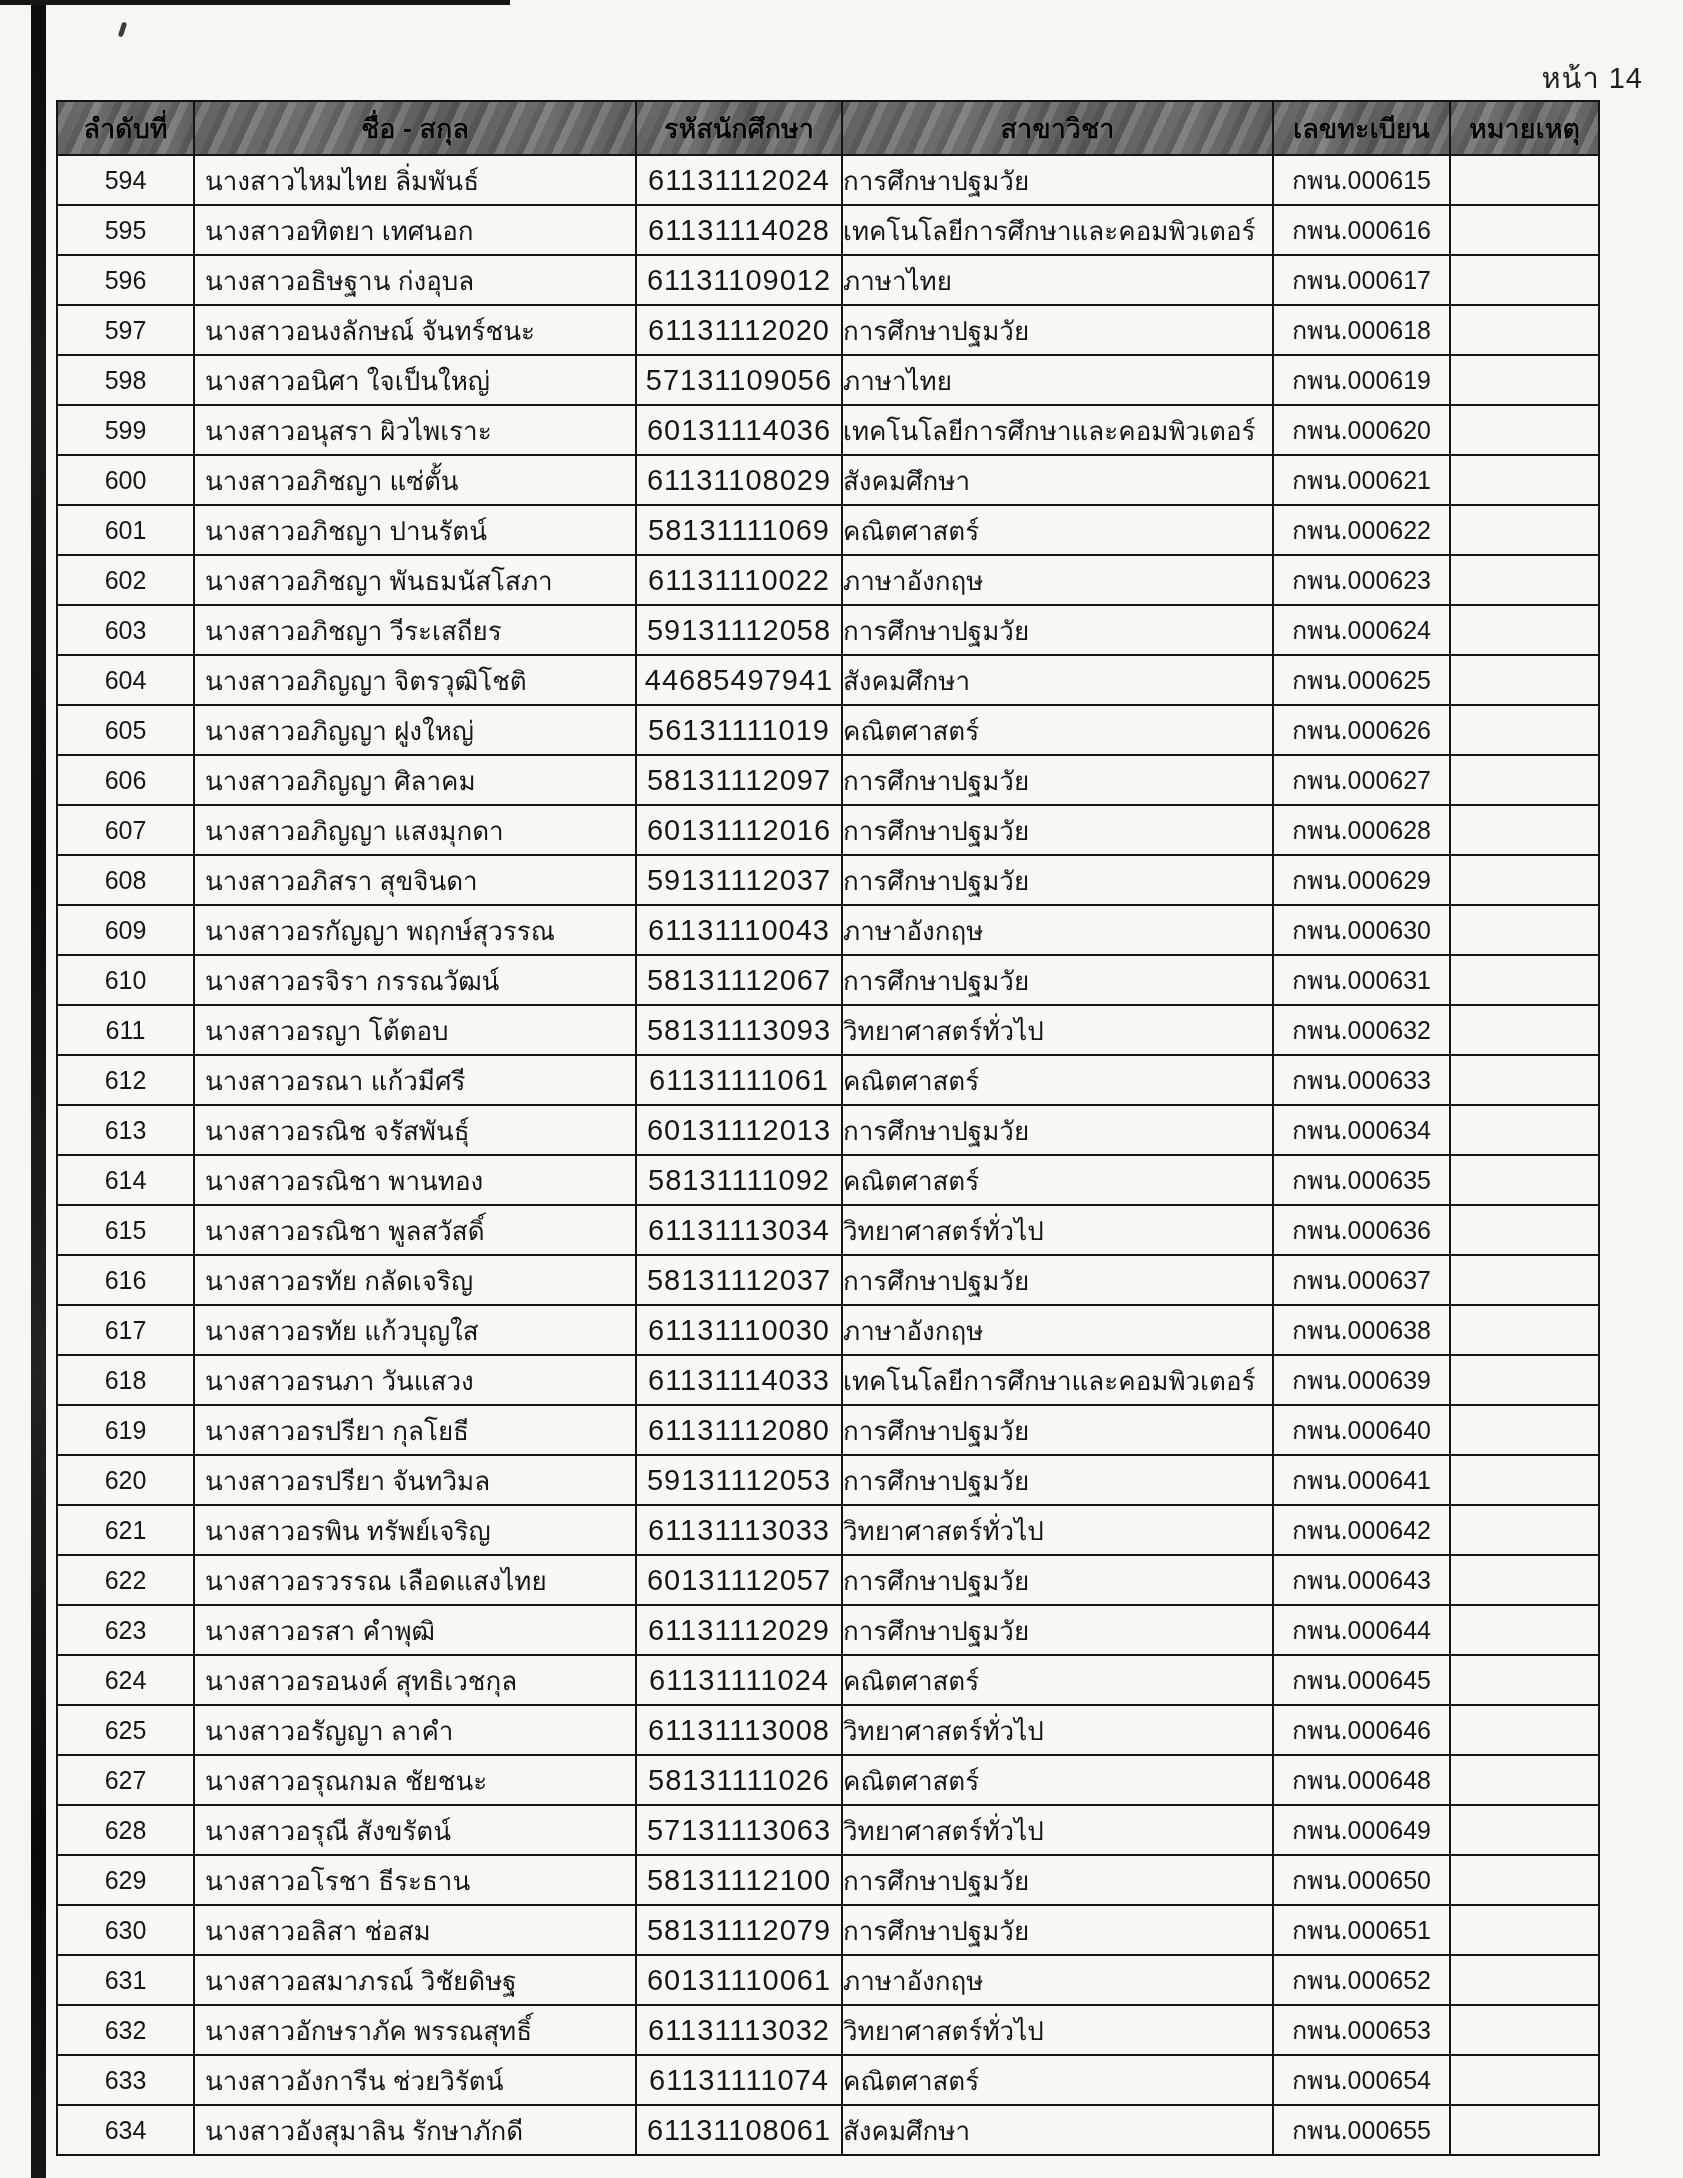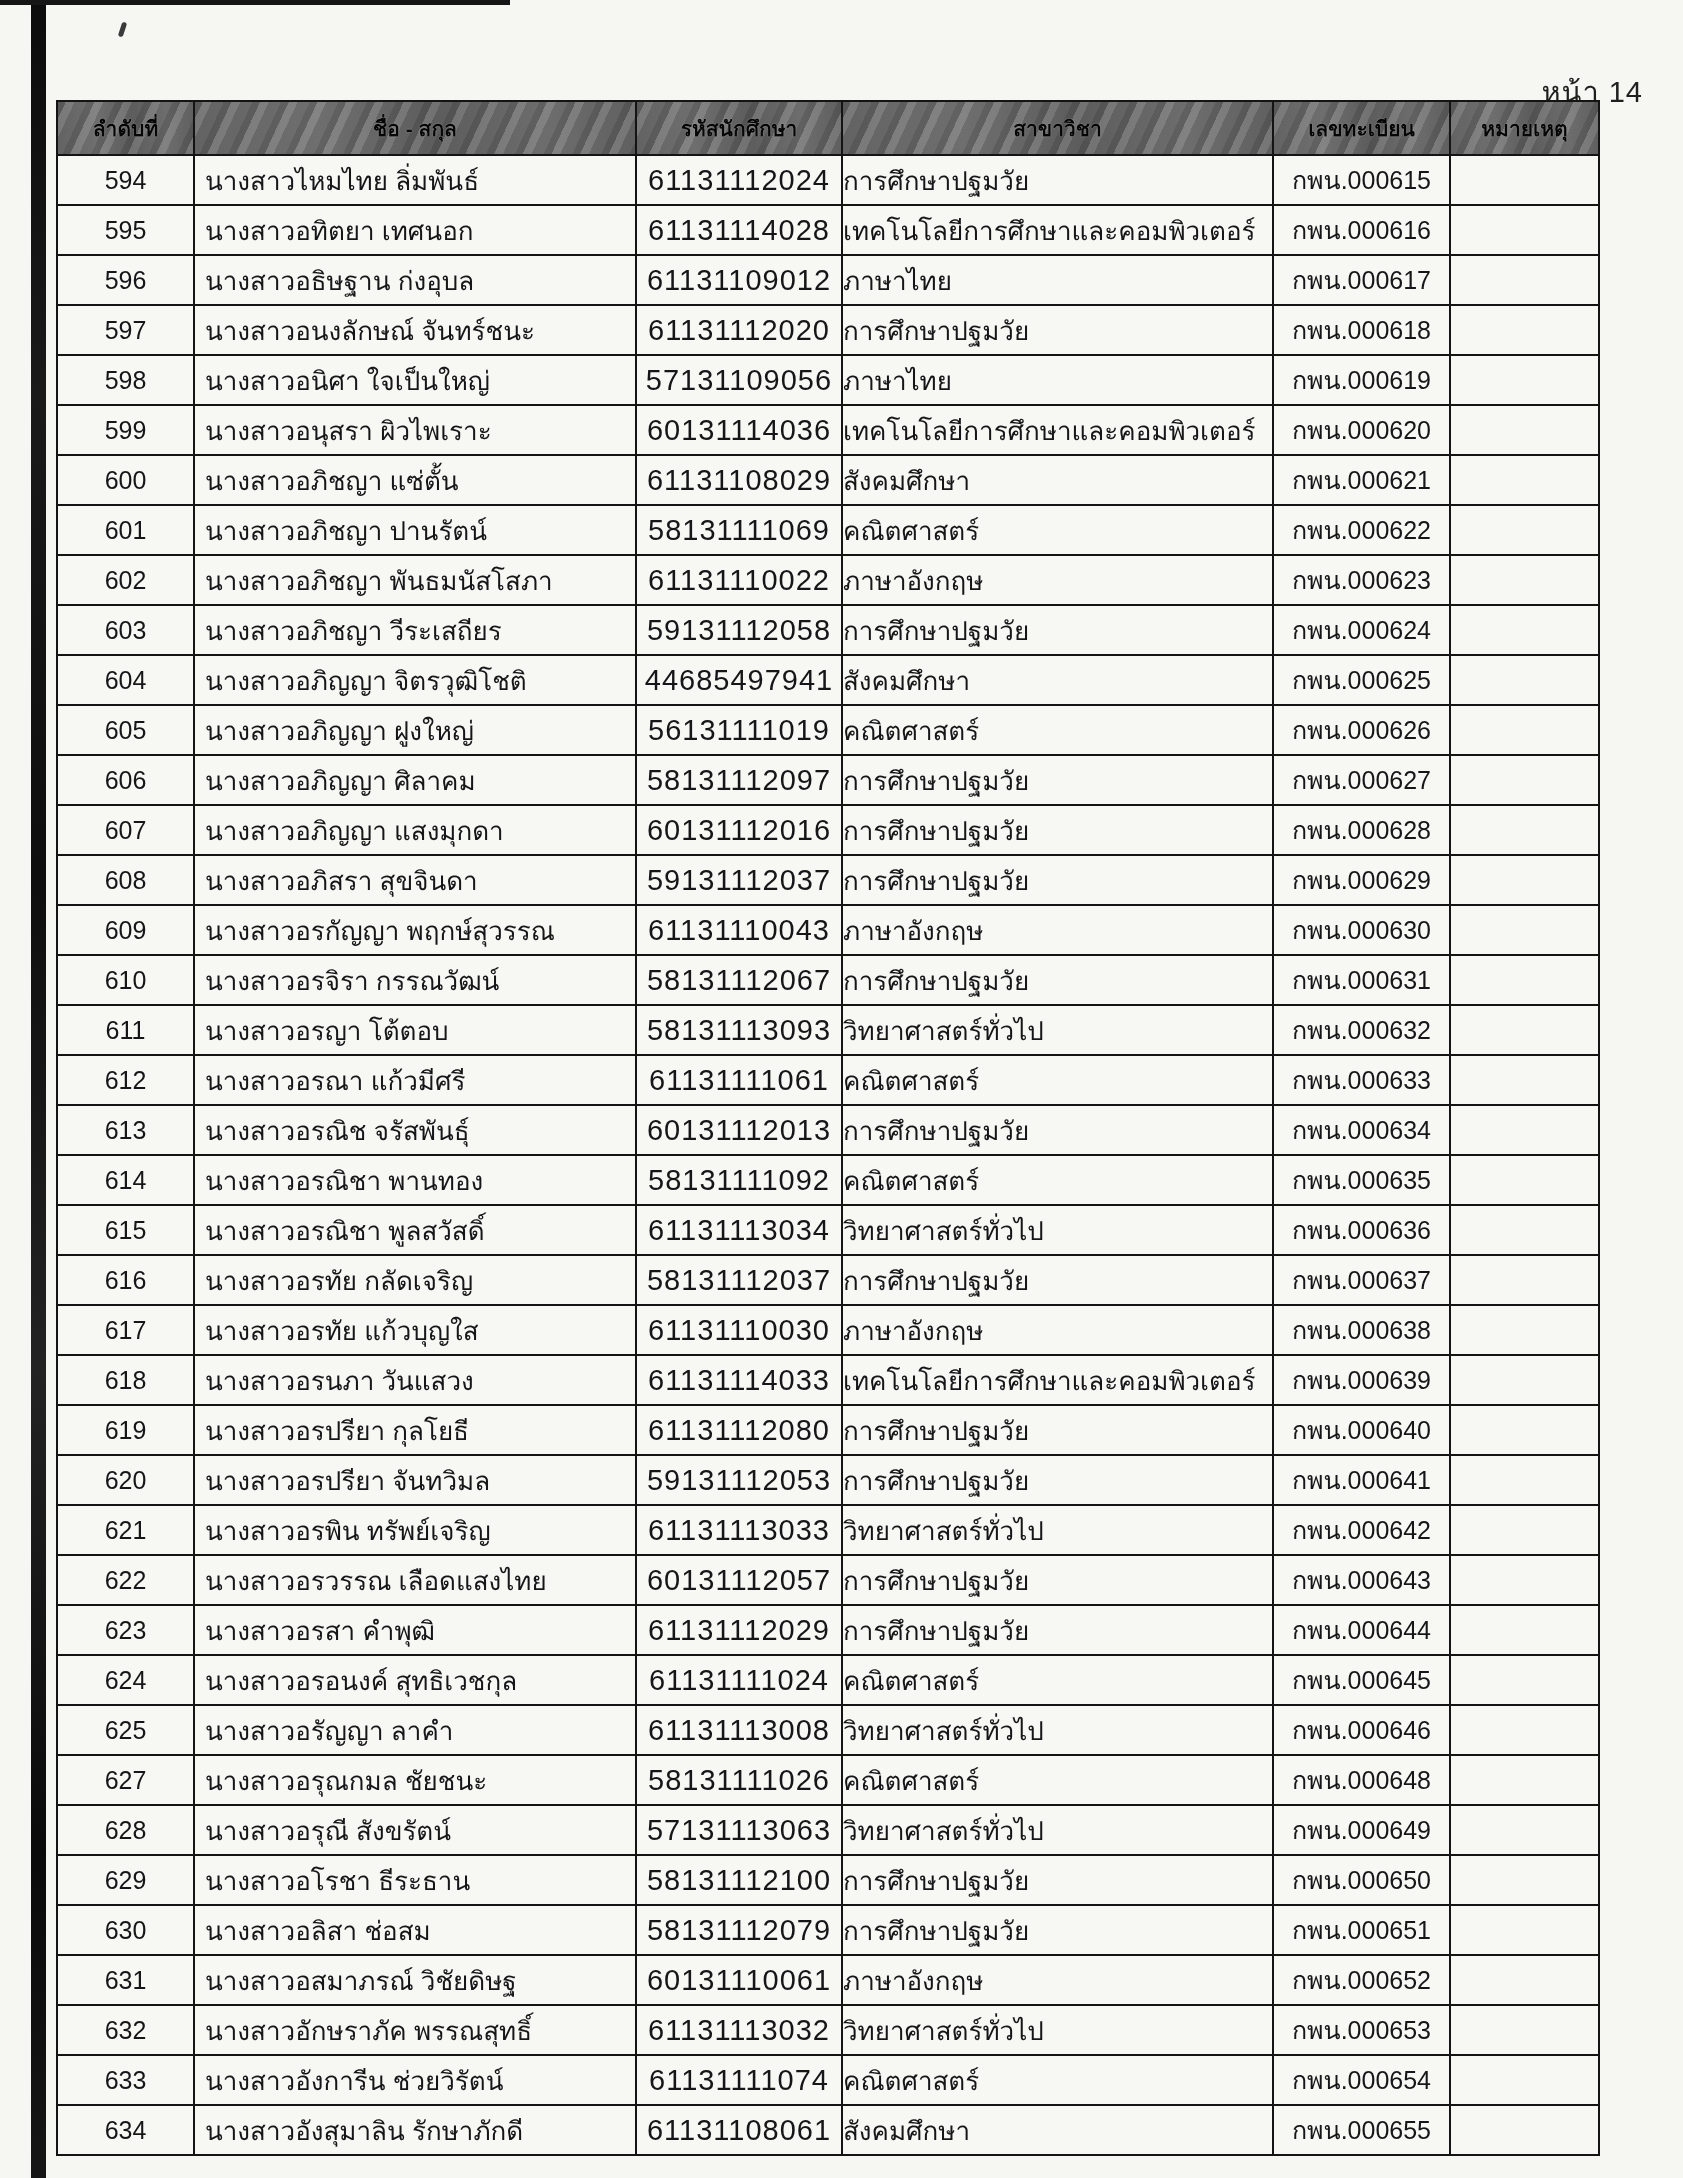--- a/index.html
+++ b/index.html
@@ -19,21 +19,21 @@
     background:#4a4a4a;border-radius:2px;transform:rotate(-24deg);}
   .speck{position:absolute;background:#555;border-radius:50%;}
   .speck.s1{left:1231px;top:436px;width:5px;height:5px;}
   .speck.s2{left:1237px;top:1364px;width:5px;height:5px;}
   .speck.s3{left:1148px;top:1725px;width:5px;height:4px;}
   .pencil-dash{position:absolute;left:1234px;top:1528px;width:46px;height:16px;}
   .pencil-dash .h{position:absolute;left:0;top:7px;width:46px;height:3px;background:#4d4d4d;transform:rotate(-3deg);border-radius:2px;}
   .pencil-dash .v{position:absolute;right:3px;top:1px;width:3px;height:13px;background:#4d4d4d;border-radius:2px;}
 
   .page-number{
-    position:absolute;right:40px;top:69px;
+    position:absolute;right:40px;top:55px;
     font-size:29px;color:#1f1f1f;letter-spacing:1px;
   }
 
   .doc-table{
     position:absolute;left:56px;top:100px;width:1540px;
     border-collapse:collapse;table-layout:fixed;
     background:#f9f9f6;
   }
   .doc-table col.c-no{width:137px;}
   .doc-table col.c-name{width:442px;}
@@ -41,21 +41,21 @@
   .doc-table col.c-major{width:431px;}
   .doc-table col.c-reg{width:177px;}
   .doc-table col.c-note{width:149px;}
 
   .doc-table th,.doc-table td{
     border:2px solid #141414;
     overflow:hidden;white-space:nowrap;
   }
   .doc-table th{
     height:50px;
-    font-size:21px;font-weight:bold;color:#060606;
+    font-size:27px;font-weight:bold;color:#060606;
     text-align:center;vertical-align:middle;
     background:
       repeating-linear-gradient(115deg, rgba(30,30,30,.28) 0 7px, rgba(160,160,160,.22) 7px 15px, rgba(70,70,70,.25) 15px 26px),
       linear-gradient(90deg,#6d6d6d,#7c7c7c 28%,#646464 55%,#7a7a7a 80%,#696969);
     text-shadow:0 0 1px #cfcfcf;
   }
   .doc-table td{
     height:46px;
     font-size:26px;color:#161618;
     vertical-align:middle;

